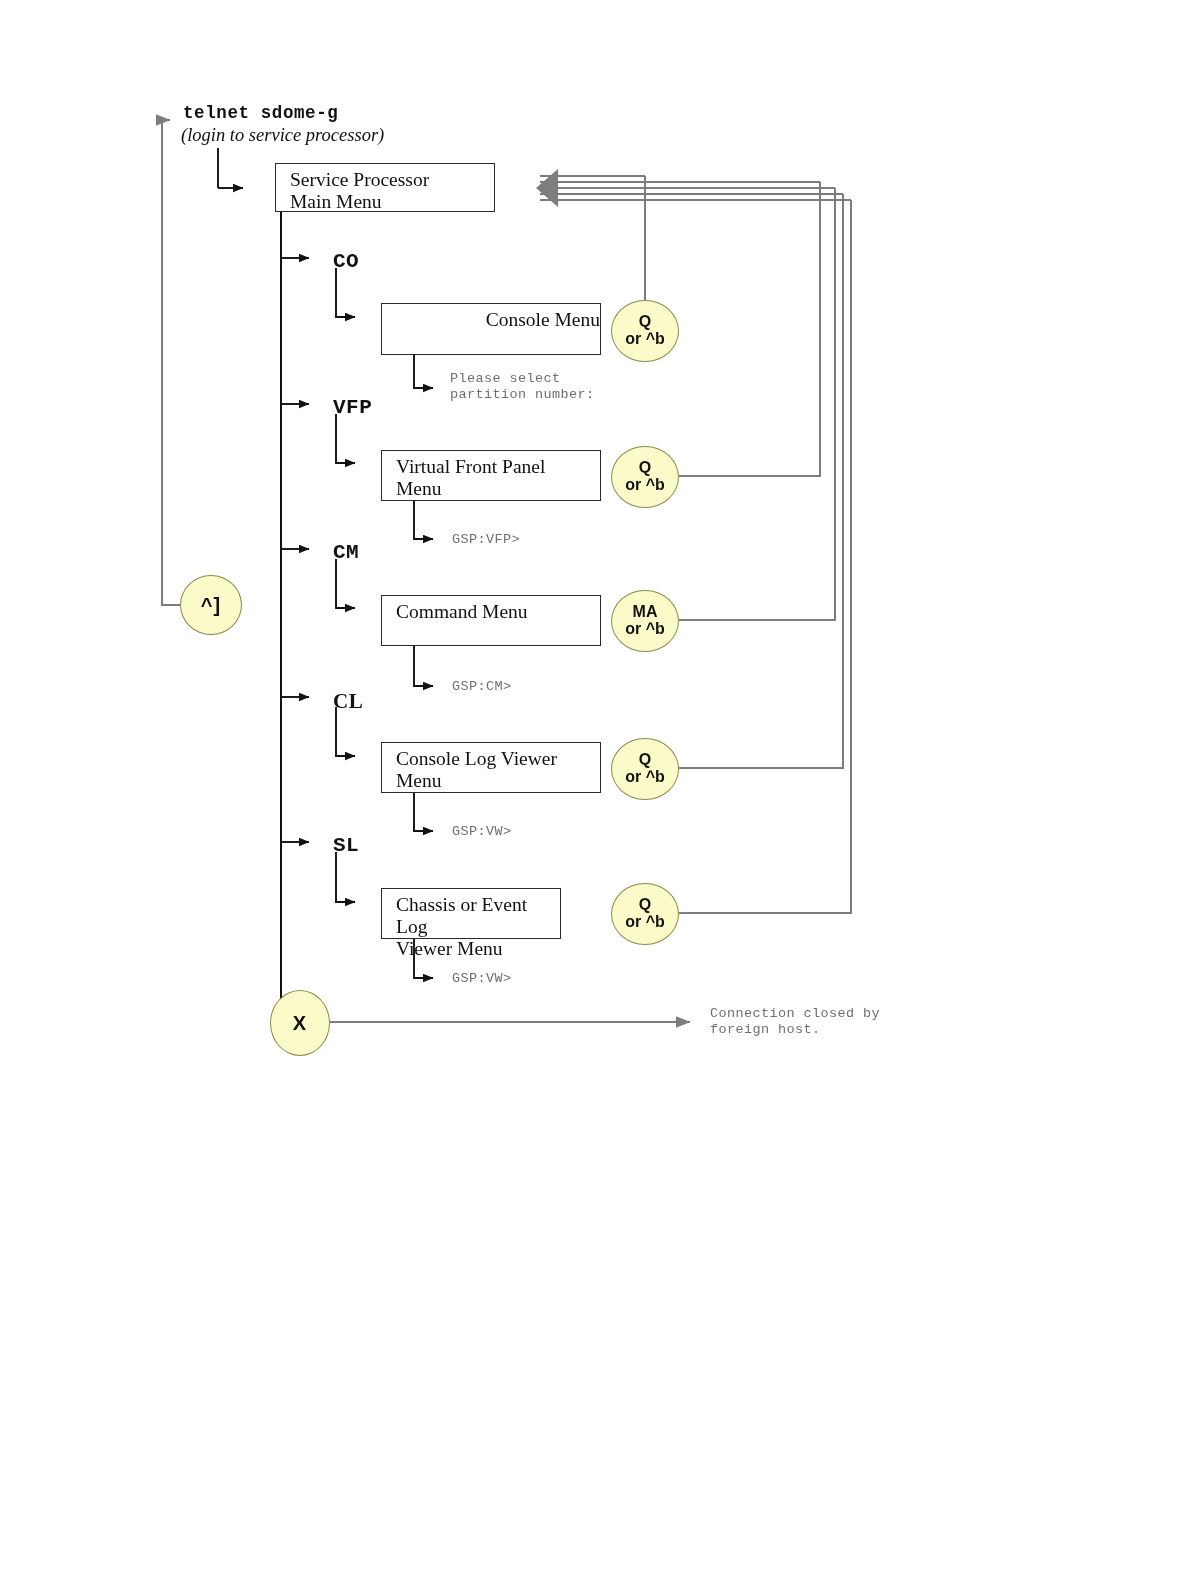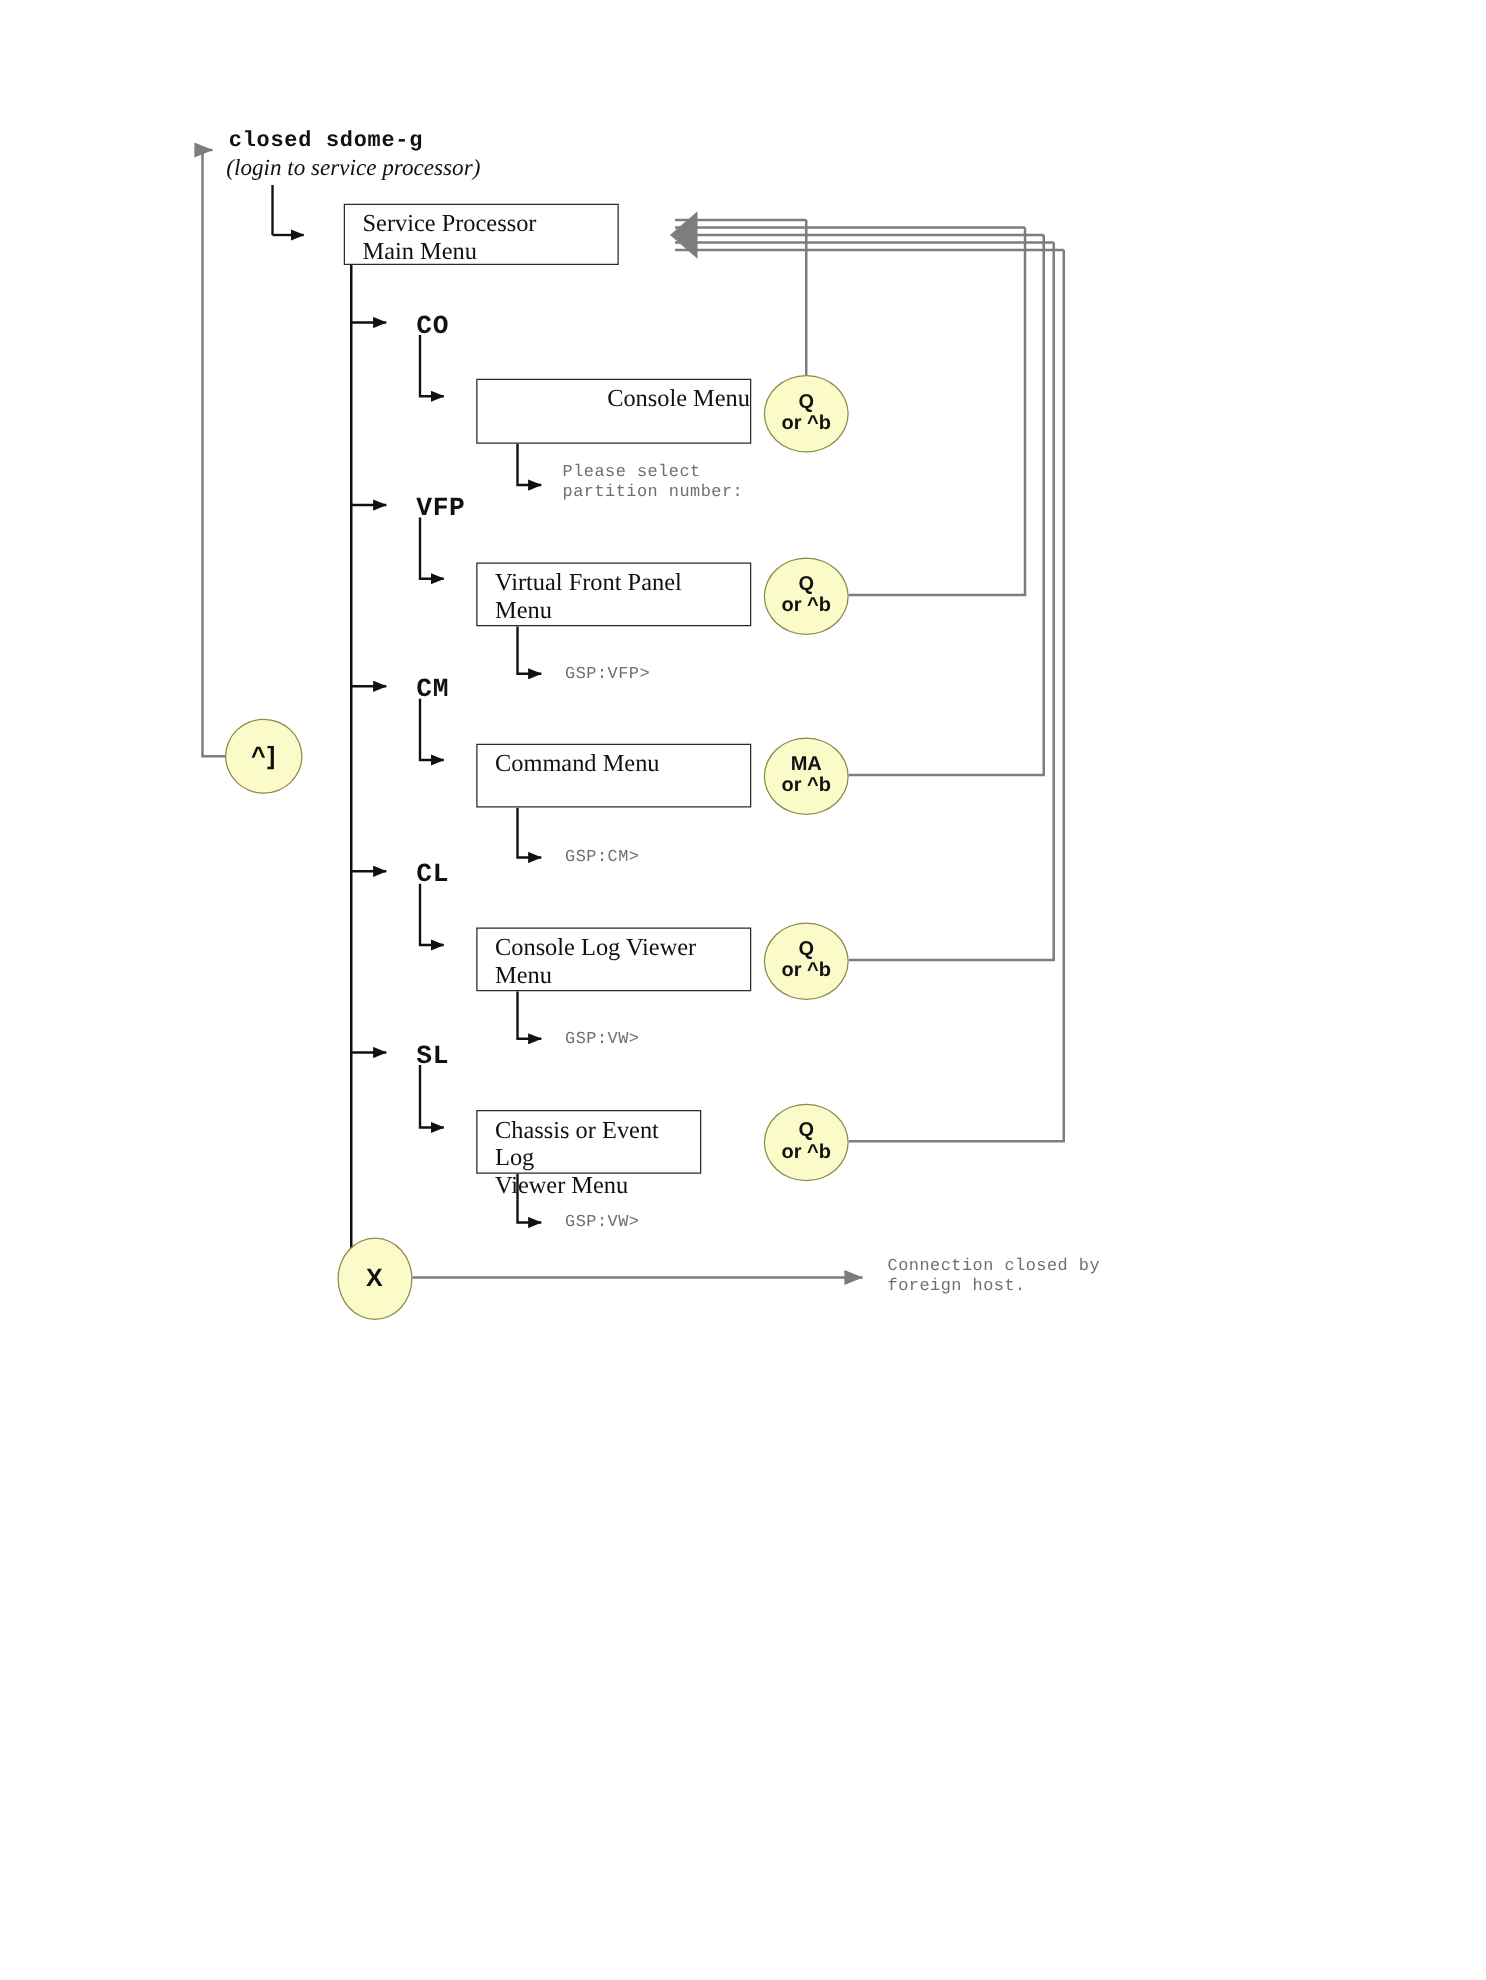--- a/index.html
+++ b/index.html
@@ -116,30 +116,30 @@
     <g stroke="#7d7d7d" stroke-width="2.0" fill="none">
       <path d="M180,605 L162,605 L162,120"></path>
       <path d="M162,120 L170,120" marker-end="url(#ahG)"></path>
     </g>
 
     <g stroke="#7d7d7d" stroke-width="2.0" fill="none">
       <path d="M330,1022 L690,1022" marker-end="url(#ahG)"></path>
     </g>
   </svg>
 
-  <div class="title-cmd" style="left:183px;top:103px;">closed sdome-g</div>
+  <div class="title-cmd" style="left:183px;top:103px;">telnet sdome-g</div>
   <div class="title-sub" style="left:181px;top:125px;">(login to service processor)</div>
 
   <div class="node-box" style="left:275px;top:163px;width:220px;height:49px;">Service Processor
 Main Menu</div>
 
   <div class="cmd-label" style="left:333px;top:250px;">CO</div>
   <div class="cmd-label" style="left:333px;top:396px;">VFP</div>
   <div class="cmd-label" style="left:333px;top:541px;">CM</div>
-  <div class="cmd-label" style="left:333px;top:689px;">CL</div>
+  <div class="cmd-label" style="left:333px;top:689px;font-family:Liberation Serif, serif;">CL</div>
   <div class="cmd-label" style="left:333px;top:834px;">SL</div>
 
   <div class="node-box" style="left:381px;top:303px;width:220px;height:52px;text-align:right;">Console Menu</div>
   <div class="node-box" style="left:381px;top:450px;width:220px;height:51px;">Virtual Front Panel
 Menu</div>
   <div class="node-box" style="left:381px;top:595px;width:220px;height:51px;">Command Menu</div>
   <div class="node-box" style="left:381px;top:742px;width:220px;height:51px;">Console Log Viewer
 Menu</div>
   <div class="node-box" style="left:381px;top:888px;width:180px;height:51px;">Chassis or Event Log
 Viewer Menu</div>

